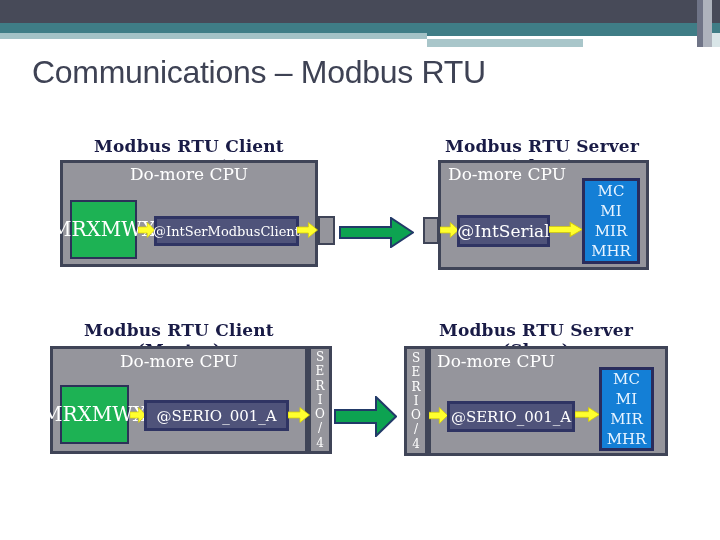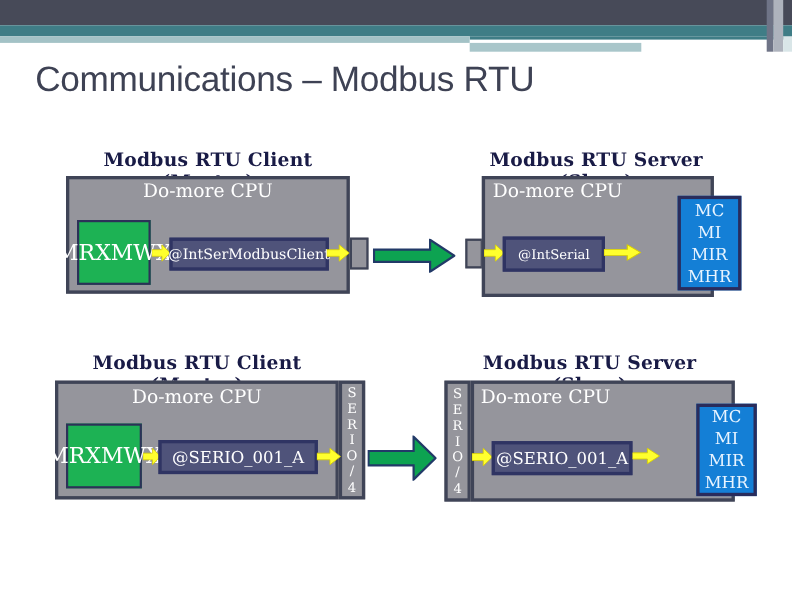--- a/index.html
+++ b/index.html
@@ -26,21 +26,21 @@
   .cpu-box{background:#95959c;border:3px solid #3f4457;}
   .cpu-title{font-family:"DejaVu Serif",serif;font-size:17px;color:#ffffff;white-space:nowrap;}
   .green-box{background:#1db254;border:2px solid #2c3158;color:#ffffff;
              font-family:"DejaVu Serif",serif;font-size:20px;line-height:25px;
              display:flex;flex-direction:row;align-items:center;justify-content:center;}
   .fn-box{background:#4f537a;border:3px solid #2f3463;color:#ffffff;
           font-family:"DejaVu Serif",serif;display:flex;align-items:center;justify-content:center;
           white-space:nowrap;}
   .mem-box{background:#147fd6;border:3px solid #292c5c;color:#e8f4ff;
            font-family:"DejaVu Serif",serif;font-size:15px;line-height:20px;text-align:center;
-           display:flex;flex-direction:column;align-items:center;justify-content:center;margin-left:34px;}
+           display:flex;flex-direction:column;align-items:center;justify-content:center;}
   .port-box{background:#95959c;border:3px solid #3f4457;color:#ffffff;
             font-family:"DejaVu Serif",serif;font-size:12px;line-height:14.3px;text-align:center;
             display:flex;flex-direction:column;align-items:center;justify-content:center;}
   .tab{background:#95959c;border:2px solid #3f4457;}
   svg{display:block;}
 </style>
 </head>
 <body>
 
 <div class="slide">
@@ -86,21 +86,21 @@
 
   <div class="abs tab" style="left:423px;top:217px;width:16px;height:27px;"></div>
 
   <div class="abs cpu-box" style="left:438px;top:160px;width:211px;height:110px;"></div>
   <div class="abs cpu-title" style="left:448px;top:164px;">Do-more CPU</div>
 
   <svg class="abs" style="left:440px;top:222px;" width="19" height="16" viewBox="0 0 24 16" preserveAspectRatio="none">
     <polygon points="0,5 13,5 13,0.5 23.5,8 13,15.5 13,11 0,11" fill="#ffff2e" stroke="#d8ce00" stroke-width="0.8"></polygon>
   </svg>
 
-  <div class="abs fn-box" style="left:457px;top:215px;width:93px;height:32px;font-size:12px;">@IntSerial</div>
+  <div class="abs fn-box" style="left:457px;top:215px;width:93px;height:32px;font-size:17px;">@IntSerial</div>
 
   <svg class="abs" style="left:549px;top:222px;" width="34" height="15" viewBox="0 0 24 16" preserveAspectRatio="none">
     <polygon points="0,5 15,5 15,0.5 23.5,8 15,15.5 15,11 0,11" fill="#ffff2e" stroke="#d8ce00" stroke-width="0.8"></polygon>
   </svg>
 
   <div class="abs mem-box" style="left:582px;top:178px;width:58px;height:86px;">
     <span>MC</span>
     <span>MI</span>
     <span>MIR</span>
     <span>MHR</span>

